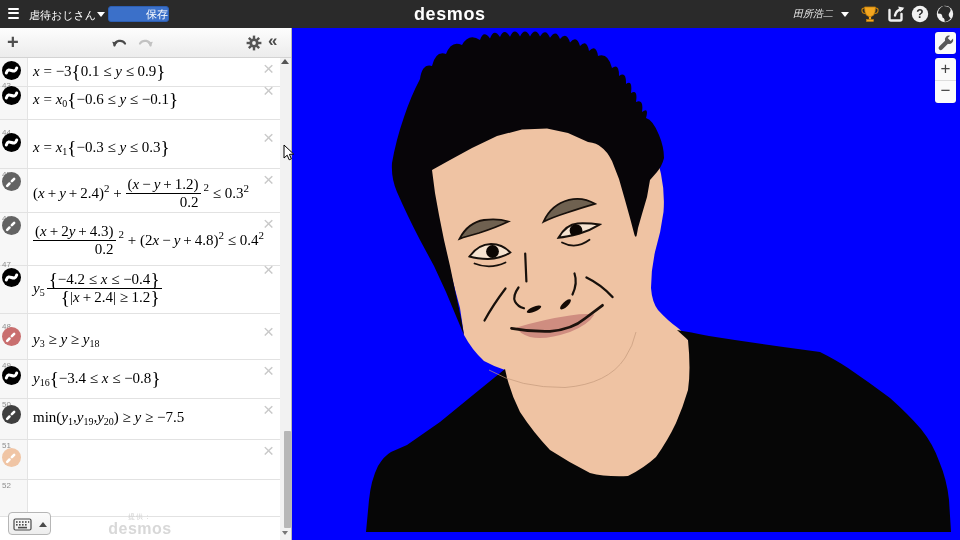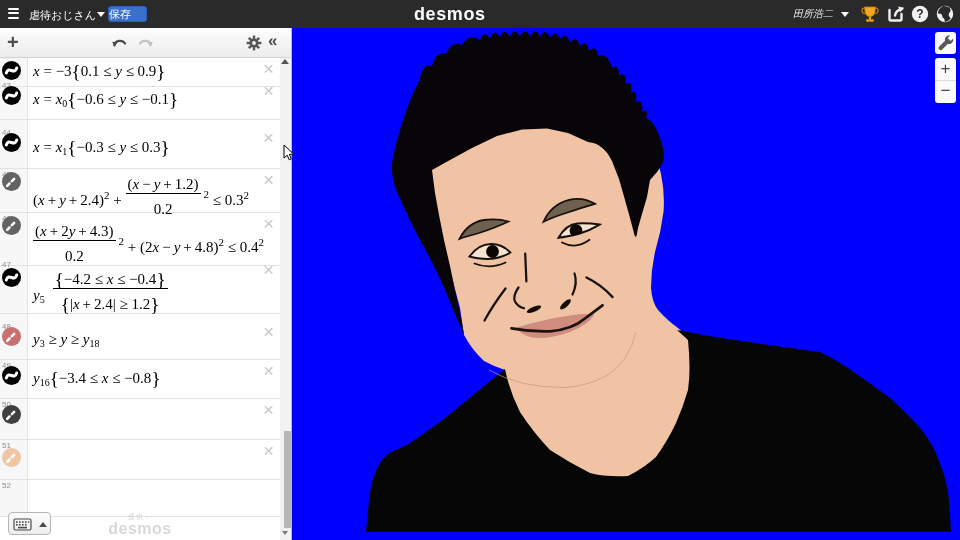--- a/index.html
+++ b/index.html
@@ -5,42 +5,42 @@
 *{margin:0;padding:0;box-sizing:border-box;}
 html,body{width:960px;height:540px;overflow:hidden;background:#fff;font-family:"Liberation Sans",sans-serif;}
 #app{position:relative;width:960px;height:540px;}
 
 #hdr{position:absolute;left:0;top:0;width:960px;height:28px;background:#2a2a2a;}
 #hdr .burger{position:absolute;left:8px;top:8px;width:11px;height:11px;}
 #hdr .burger i{display:block;height:2px;background:#fff;margin-bottom:2.4px;border-radius:1px;}
 #title{position:absolute;left:29px;top:8px;color:#fff;font-size:11px;}
 .dntri{display:inline-block;width:0;height:0;border-left:4.5px solid transparent;border-right:4.5px solid transparent;border-top:5.5px solid #fff;vertical-align:middle;}
 #ttri{position:absolute;left:97px;top:12px;}
-#savebtn{position:absolute;left:108px;top:6px;width:39px;height:16px;background:#3b70c9;border:1px solid #2c5eb2;border-radius:3px;color:#fff;font-size:11px;text-align:left;line-height:14px;}
+#savebtn{position:absolute;left:108px;top:6px;width:61px;height:16px;background:#3b70c9;border:1px solid #2c5eb2;border-radius:3px;color:#fff;font-size:11px;text-align:right;line-height:14px;}
 #logo{position:absolute;left:414px;top:4px;color:#fff;font-size:18px;font-weight:700;letter-spacing:.6px;}
 #acct{position:absolute;left:793px;top:7px;color:#eee;font-size:10px;font-style:italic;}
 #atri{position:absolute;left:841px;top:12px;}
 
 #tbar{position:absolute;left:0;top:28px;width:291px;height:30px;background:linear-gradient(#fdfdfd,#ececec);border-bottom:1px solid #d3d3d3;}
 .tico{position:absolute;color:#555;}
 
 #elist{position:absolute;left:0;top:58px;width:291px;height:482px;background:#fff;}
 #gutter{position:absolute;left:0;top:0;width:28px;height:459px;background:#f7f7f7;border-right:1px solid #e4e4e4;}
 #vdiv{position:absolute;left:291px;top:28px;width:1px;height:512px;background:#b9b9b9;}
 .row{position:absolute;left:0;width:280px;border-bottom:1px solid #e2e2e2;}
 .rnum{position:absolute;left:2px;top:1px;font-size:8px;color:#8e8e8e;}
 .ricon{position:absolute;left:2px;width:19px;height:19px;}
 .xbtn{position:absolute;right:6px;top:0px;font-size:19px;color:#c9c9c9;font-weight:400;}
 .meq{position:absolute;left:33px;color:#000;font-size:15px;font-family:Liberation Serif, serif;white-space:nowrap;}
 .meq i{font-style:italic;}
 sub{font-size:10px;vertical-align:-3px;line-height:0;}
 .br{font-size:19px;line-height:0;vertical-align:-1.5px;}
-.fr{display:inline-block;vertical-align:middle;text-align:center;position:relative;top:-1px;}
+.fr{display:inline-block;vertical-align:middle;text-align:right;position:relative;top:-1px;}
 .fr .nu{display:block;padding:0 2px;}
-.fr .de{display:block;border-top:1.2px solid #000;padding:7px 2px;}
+.fr .de{display:block;border-top:1.2px solid #000;padding:0 2px;}
 .sup{font-size:11px;vertical-align:6px;line-height:0;}
 .fsup{font-size:11px;vertical-align:7px;line-height:0;}
 
 #sbar{position:absolute;left:280px;top:0;width:11px;height:482px;background:#f2f2f2;}
 #sthumb{position:absolute;left:3.5px;top:373px;width:7px;height:97px;background:#b7b7b7;border-radius:1px;}
 
 #graph{position:absolute;left:292px;top:28px;width:668px;height:512px;}
 #kbd{position:absolute;left:8px;top:454px;width:43px;height:23px;background:linear-gradient(#fbfbfb,#ededed);border:1px solid #b6b6b6;border-radius:4px;}
 #wm{position:absolute;left:60px;top:454px;width:160px;text-align:center;color:#cfcfcf;}
 .gbtn{position:absolute;background:#fafafa;border-radius:3px;box-shadow:0 0 1px rgba(0,0,0,.45);}
@@ -207,21 +207,21 @@
             </svg></div>
           <div class="meq" style="top:11px"><span class="fr"><span class="nu">(<i>x</i> + 2<i>y</i> + 4.3)</span><span class="de">0.2</span></span> <span class="fsup">2</span>&nbsp;+&nbsp;(2<i>x</i> − <i>y</i> + 4.8)<span class="sup">2</span>&nbsp;≤&nbsp;0.4<span class="sup">2</span></div>
           <div class="xbtn">×</div>
         </div>
 <div class="row" style="top:201px;height:55px">
           <div class="rnum">47</div>
           <div class="ricon" style="top:9px"><svg width="19" height="19">
               <circle cx="9.5" cy="9.5" r="9.5" fill="#000"></circle>
               <path d="M4.3,12 C6.8,4 12.2,15 14.7,7" stroke="#fff" stroke-width="3" fill="none" stroke-linecap="round"></path>
             </svg></div>
-          <div class="meq" style="top:13px"><i>y</i><sub>5</sub><span class="fr" style="margin-left:8px"><span class="nu"><span class="br">{</span>−4.2&nbsp;≤&nbsp;<i>x</i>&nbsp;≤&nbsp;−0.4<span class="br">}</span></span><span class="de"><span class="br">{</span>|<i>x</i> + 2.4|&nbsp;≥&nbsp;1.2<span class="br">}</span></span></span></div>
+          <div class="meq" style="top:13px"><i>y</i><sub>5</sub><span class="fr" style="margin-left:2px"><span class="nu"><span class="br">{</span>−4.2&nbsp;≤&nbsp;<i>x</i>&nbsp;≤&nbsp;−0.4<span class="br">}</span></span><span class="de"><span class="br">{</span>|<i>x</i> + 2.4|&nbsp;≥&nbsp;1.2<span class="br">}</span></span></span></div>
           <div class="xbtn">×</div>
         </div>
 <div class="row" style="top:263px;height:39px">
           <div class="rnum">48</div>
           <div class="ricon" style="top:6px"><svg width="19" height="19">
               <circle cx="9.5" cy="9.5" r="9.5" fill="#c96f6f"></circle>
               <line x1="5.2" y1="13.8" x2="13.8" y2="5.2" stroke="#fff" stroke-width="2.6" stroke-linecap="round" stroke-dasharray="3.2 3.4"></line>
             </svg></div>
           <div class="meq" style="top:10px"><i>y</i><sub>3</sub>&nbsp;≥&nbsp;<i>y</i>&nbsp;≥&nbsp;<i>y</i><sub>18</sub></div>
           <div class="xbtn">×</div>
@@ -234,20 +234,21 @@
             </svg></div>
           <div class="meq" style="top:10px"><i>y</i><sub>16</sub><span class="br">{</span>−3.4&nbsp;≤&nbsp;<i>x</i>&nbsp;≤&nbsp;−0.8<span class="br">}</span></div>
           <div class="xbtn">×</div>
         </div>
 <div class="row" style="top:341px;height:41px">
           <div class="rnum">50</div>
           <div class="ricon" style="top:6px"><svg width="19" height="19">
               <circle cx="9.5" cy="9.5" r="9.5" fill="#3f3f3f"></circle>
               <line x1="5.2" y1="13.8" x2="13.8" y2="5.2" stroke="#fff" stroke-width="2.6" stroke-linecap="round" stroke-dasharray="3.2 3.4"></line>
             </svg></div>
+          <div class="meq" style="top:10px">min(<i>y</i><sub>1</sub>,<i>y</i><sub>19</sub>,<i>y</i><sub>20</sub>)&nbsp;≥&nbsp;<i>y</i>&nbsp;≥&nbsp;−7.5</div>
           <div class="xbtn">×</div>
         </div>
 <div class="row" style="top:382px;height:40px">
           <div class="rnum">51</div>
           <div class="ricon" style="top:8px"><svg width="19" height="19">
               <circle cx="9.5" cy="9.5" r="9.5" fill="#f0c5a5"></circle>
               <line x1="5.2" y1="13.8" x2="13.8" y2="5.2" stroke="#fff" stroke-width="2.6" stroke-linecap="round" stroke-dasharray="3.2 3.4"></line>
             </svg></div>
           <div class="xbtn">×</div>
         </div>

